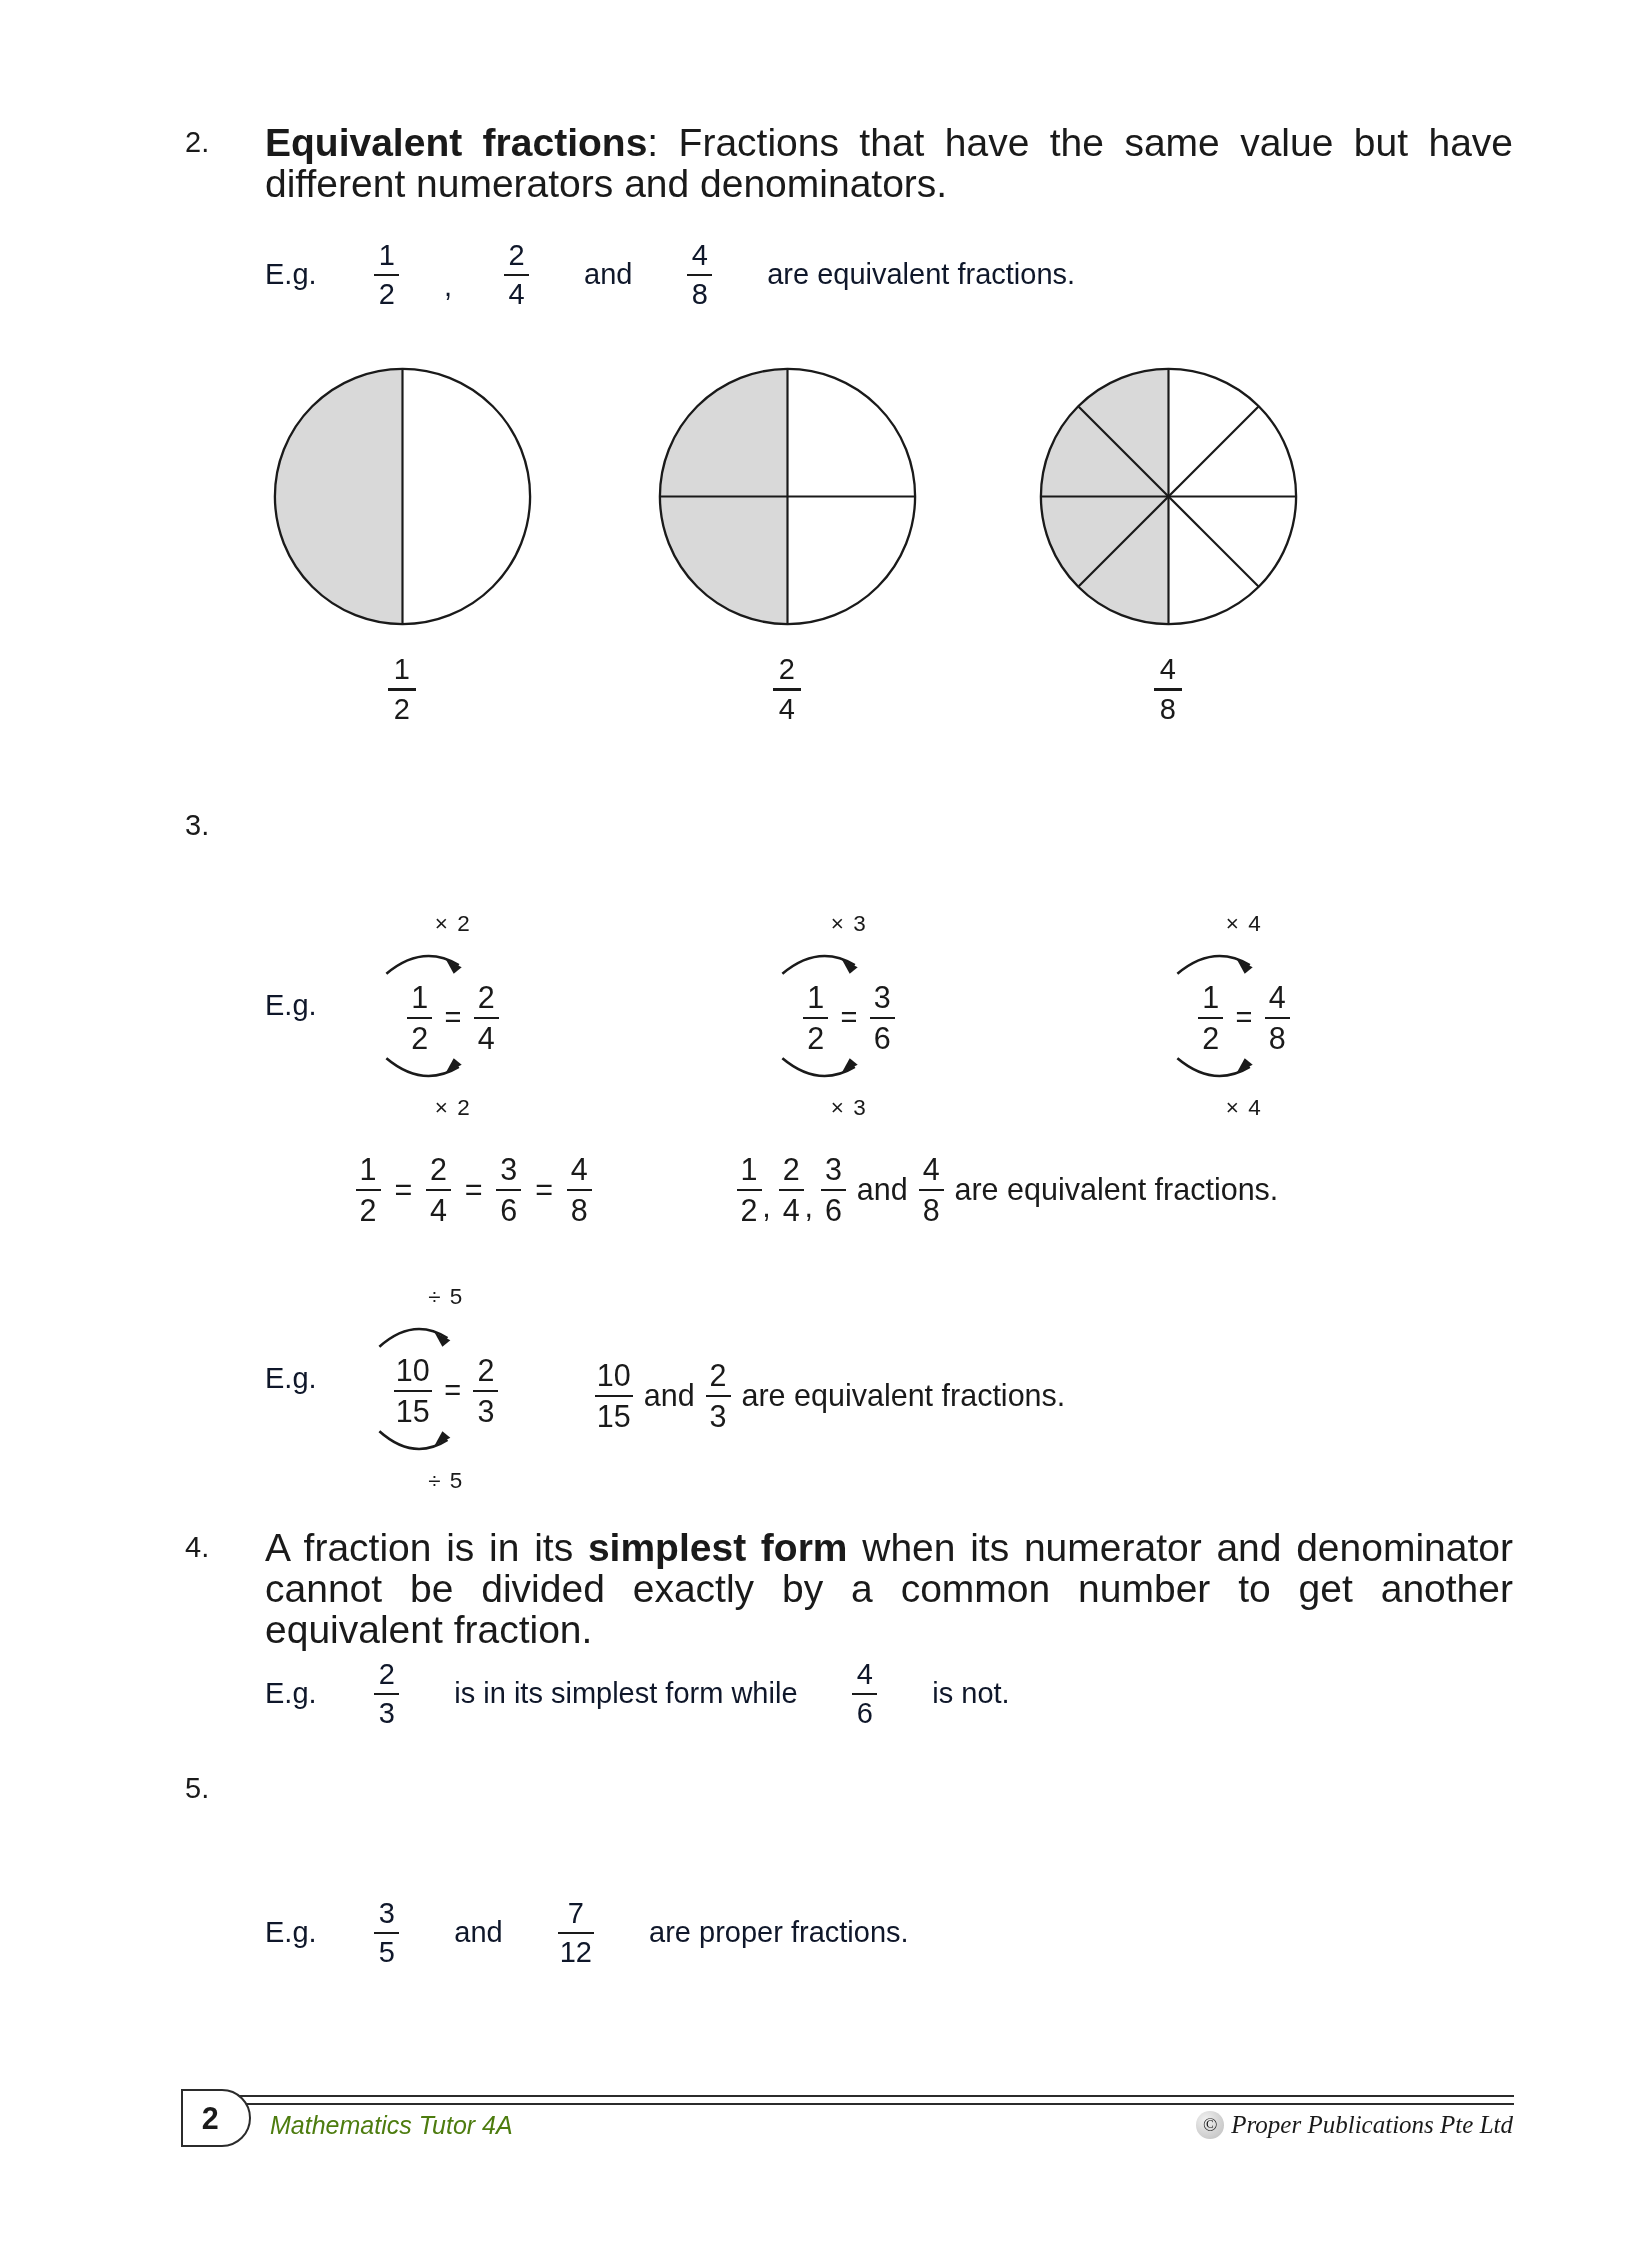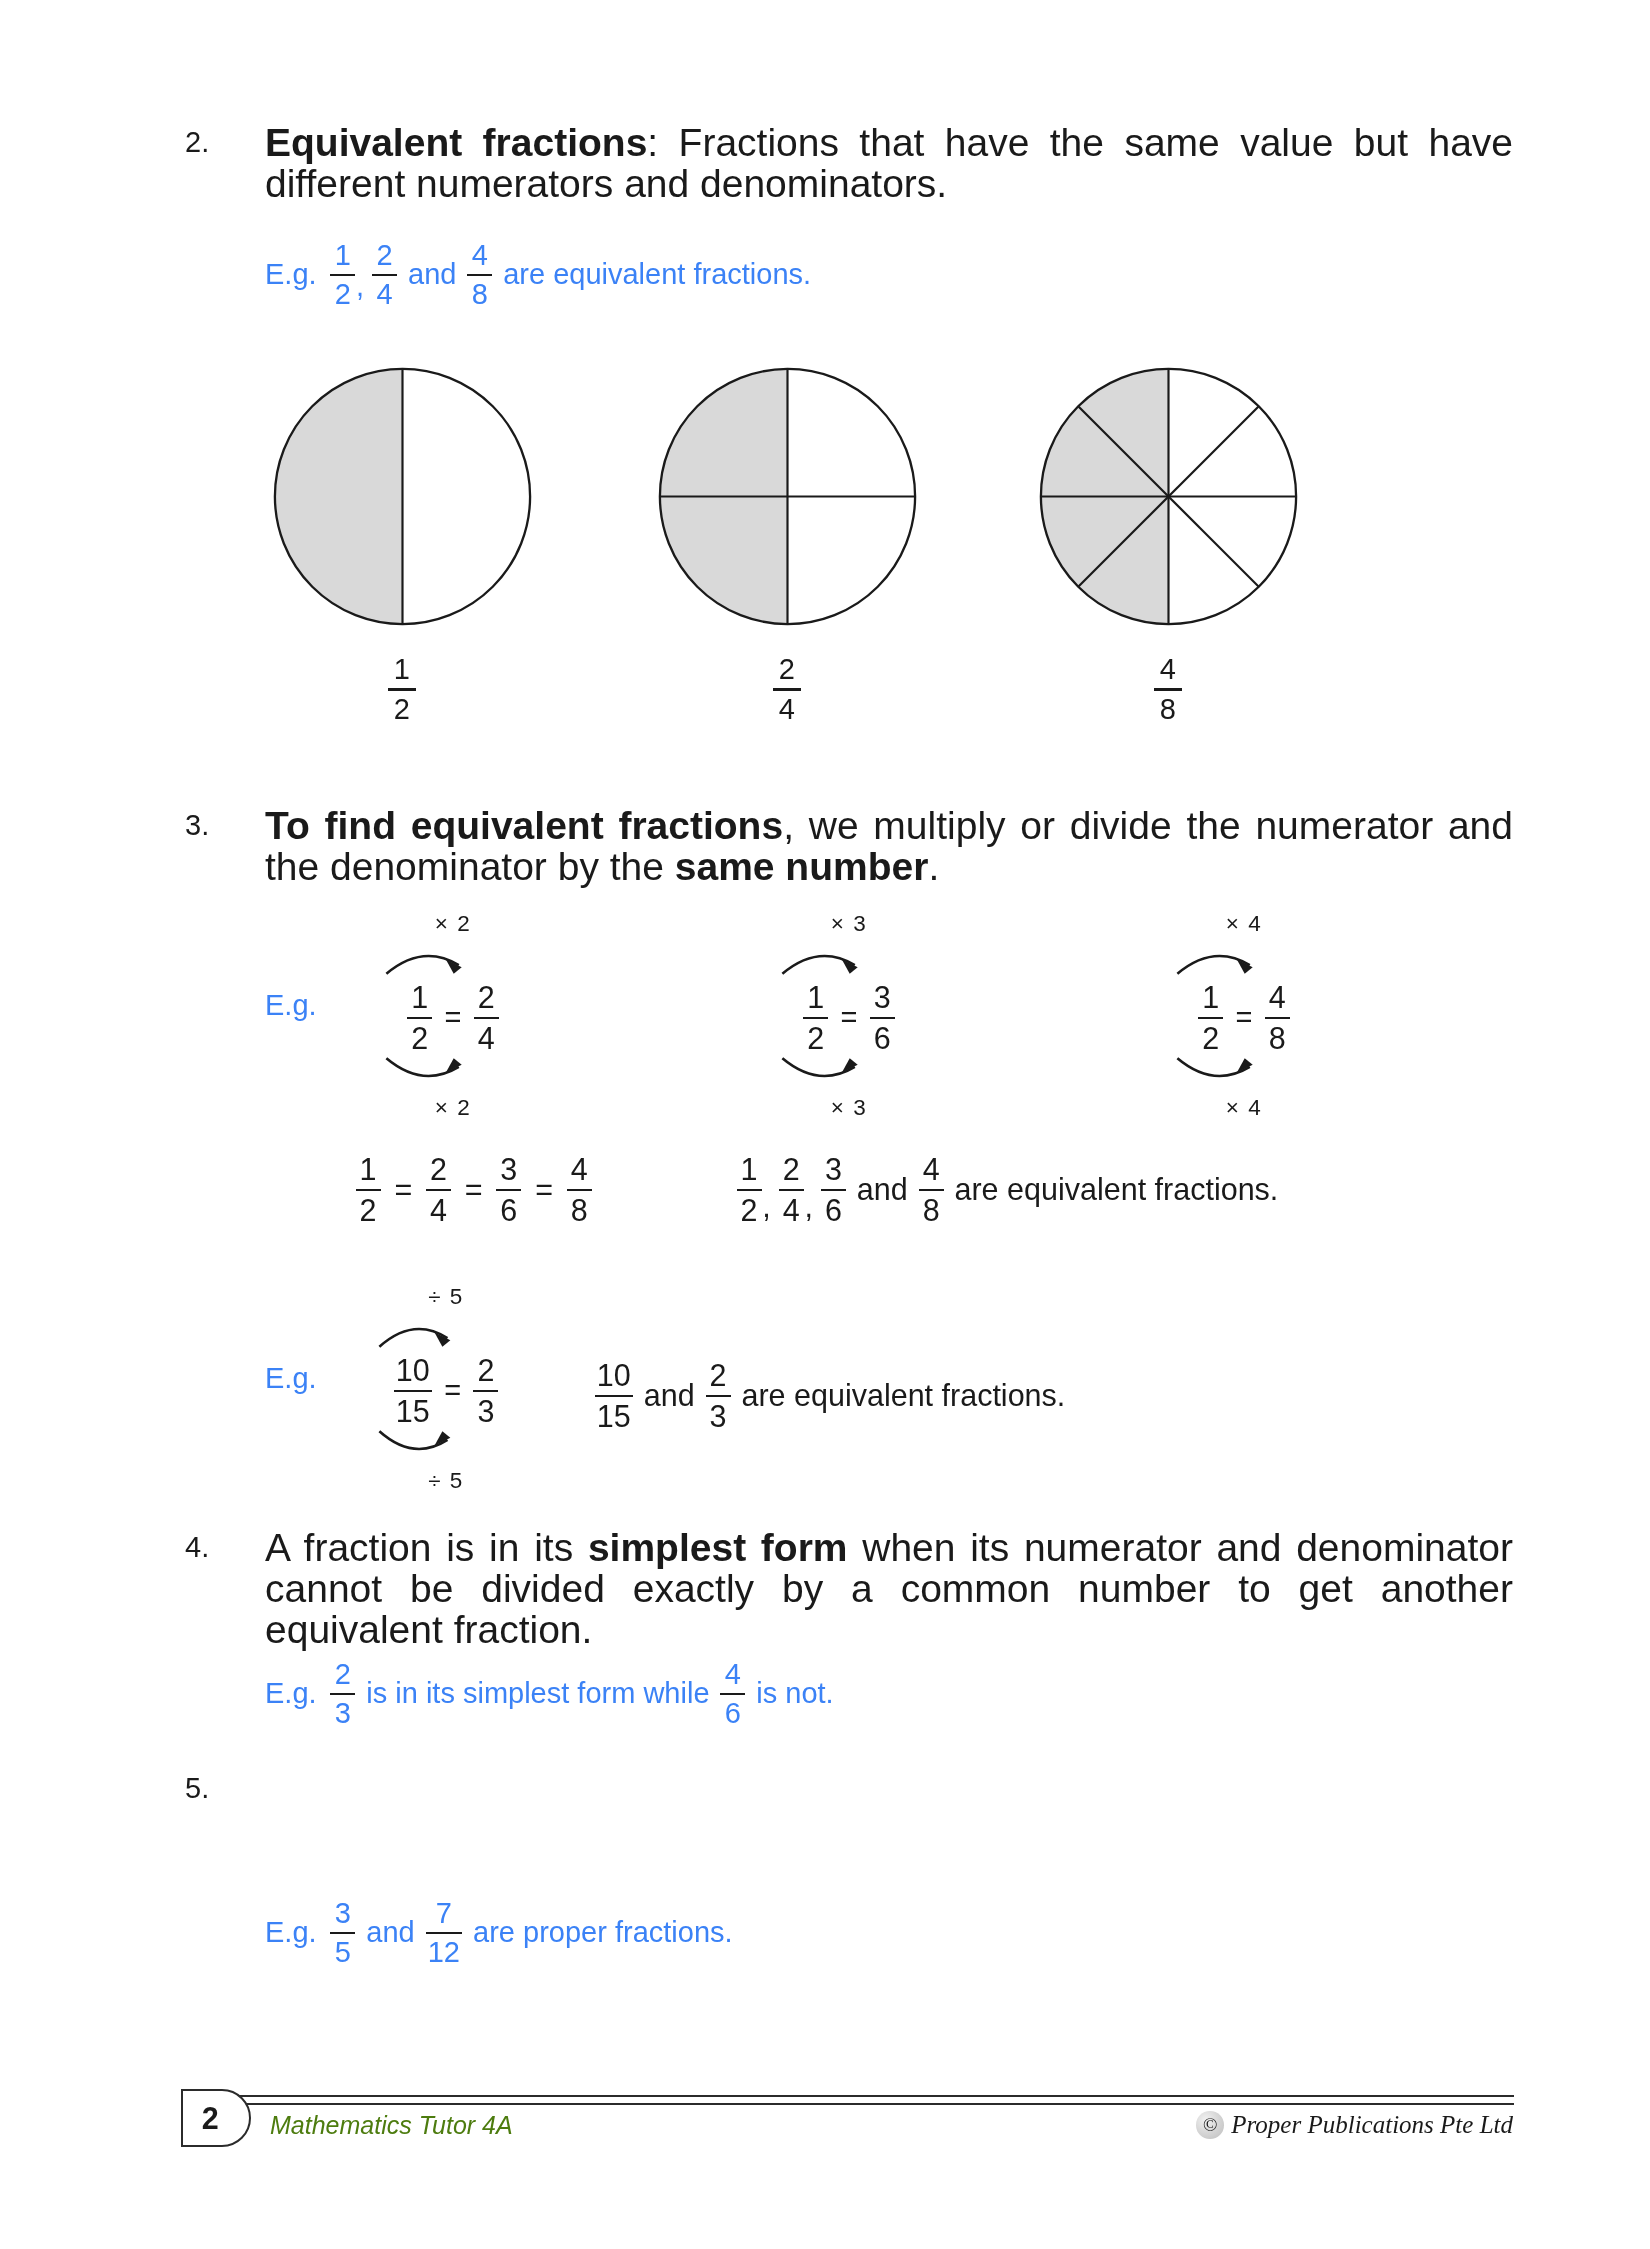--- a/index.html
+++ b/index.html
@@ -68,21 +68,22 @@
   .frac.big .num, .frac.big .den { font-size: 30.5px; line-height: 35px; }
 
   
   .eg-line {
     position: absolute;
     font-size: 29px;
     line-height: 41px;
     display: flex;
     align-items: center;
     white-space: nowrap;
-    color: #3b82f6;
+    color: #0f172a;
+    gap: 44px;
   }
   .eg-label { margin-right: 10.2px; }
   .txt { margin: 0 7.3px; }
   .comma { margin-left: -2.9px; margin-right: 4.4px; align-self: flex-end; padding-bottom: 4.4px;}
 
   
   .circles {
     position: absolute;
   }
   .circle-wrap { position: absolute; }
@@ -259,21 +260,20 @@
     </div>
     <div class="circle-label" style="left:1154px; top:653px;">
       <span>4</span>
       <span class="bar"></span>
       <span>8</span>
     </div>
   </div>
 
   <div class="item" style="left:185px; top:805px; width:1415px;">
     <div class="item-num">3.</div>
-    <div class="item-body"><b>To find equivalent fractions</b><span>, we multiply or divide the numerator and the denominator by the </span><b>same number</b><span>.</span></div>
   </div>
 
   <div class="eg-line" style="left:265px; top:985px;">
     <span class="eg-label">E.g.</span>
   </div>
 
   <div class="arrow-eq" style="left:337px; top:911px;">
     <div class="lbl-top">× 2</div>
     <svg class="arc arc-top" width="232" height="42" viewBox="0 0 320 58">
       <path d="M68 48 Q118 6 168 36" fill="none" stroke="#1a1a1a" stroke-width="3.6"></path>

